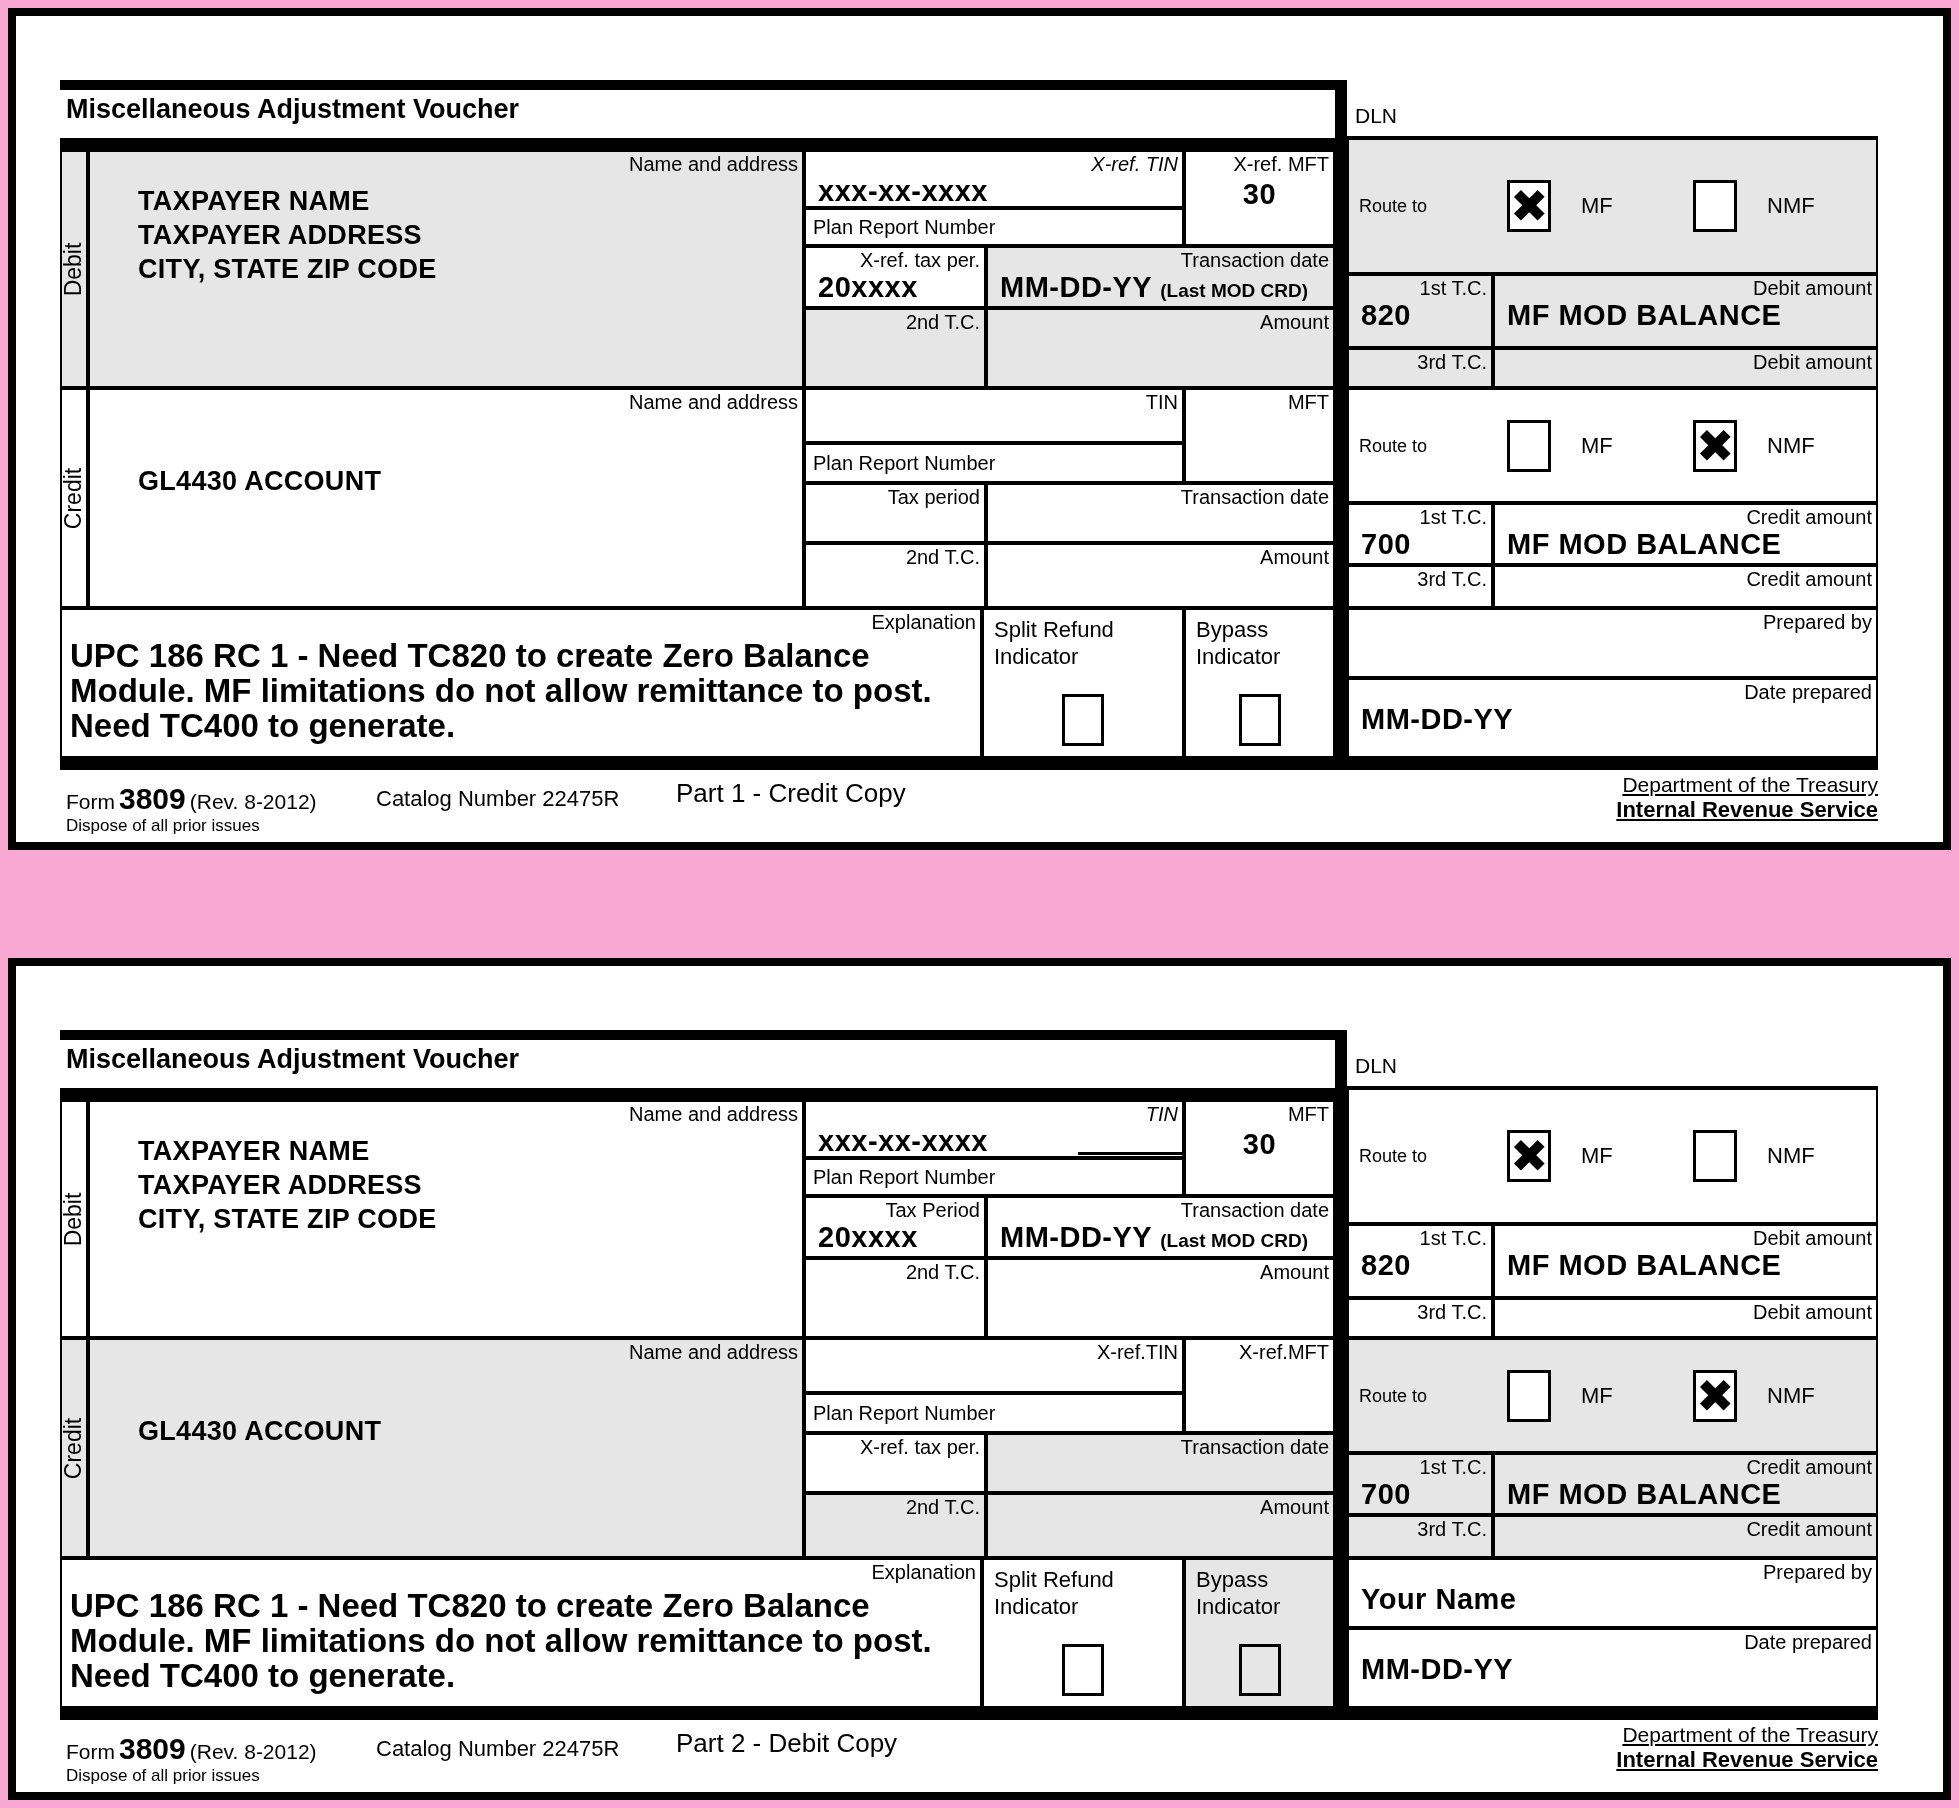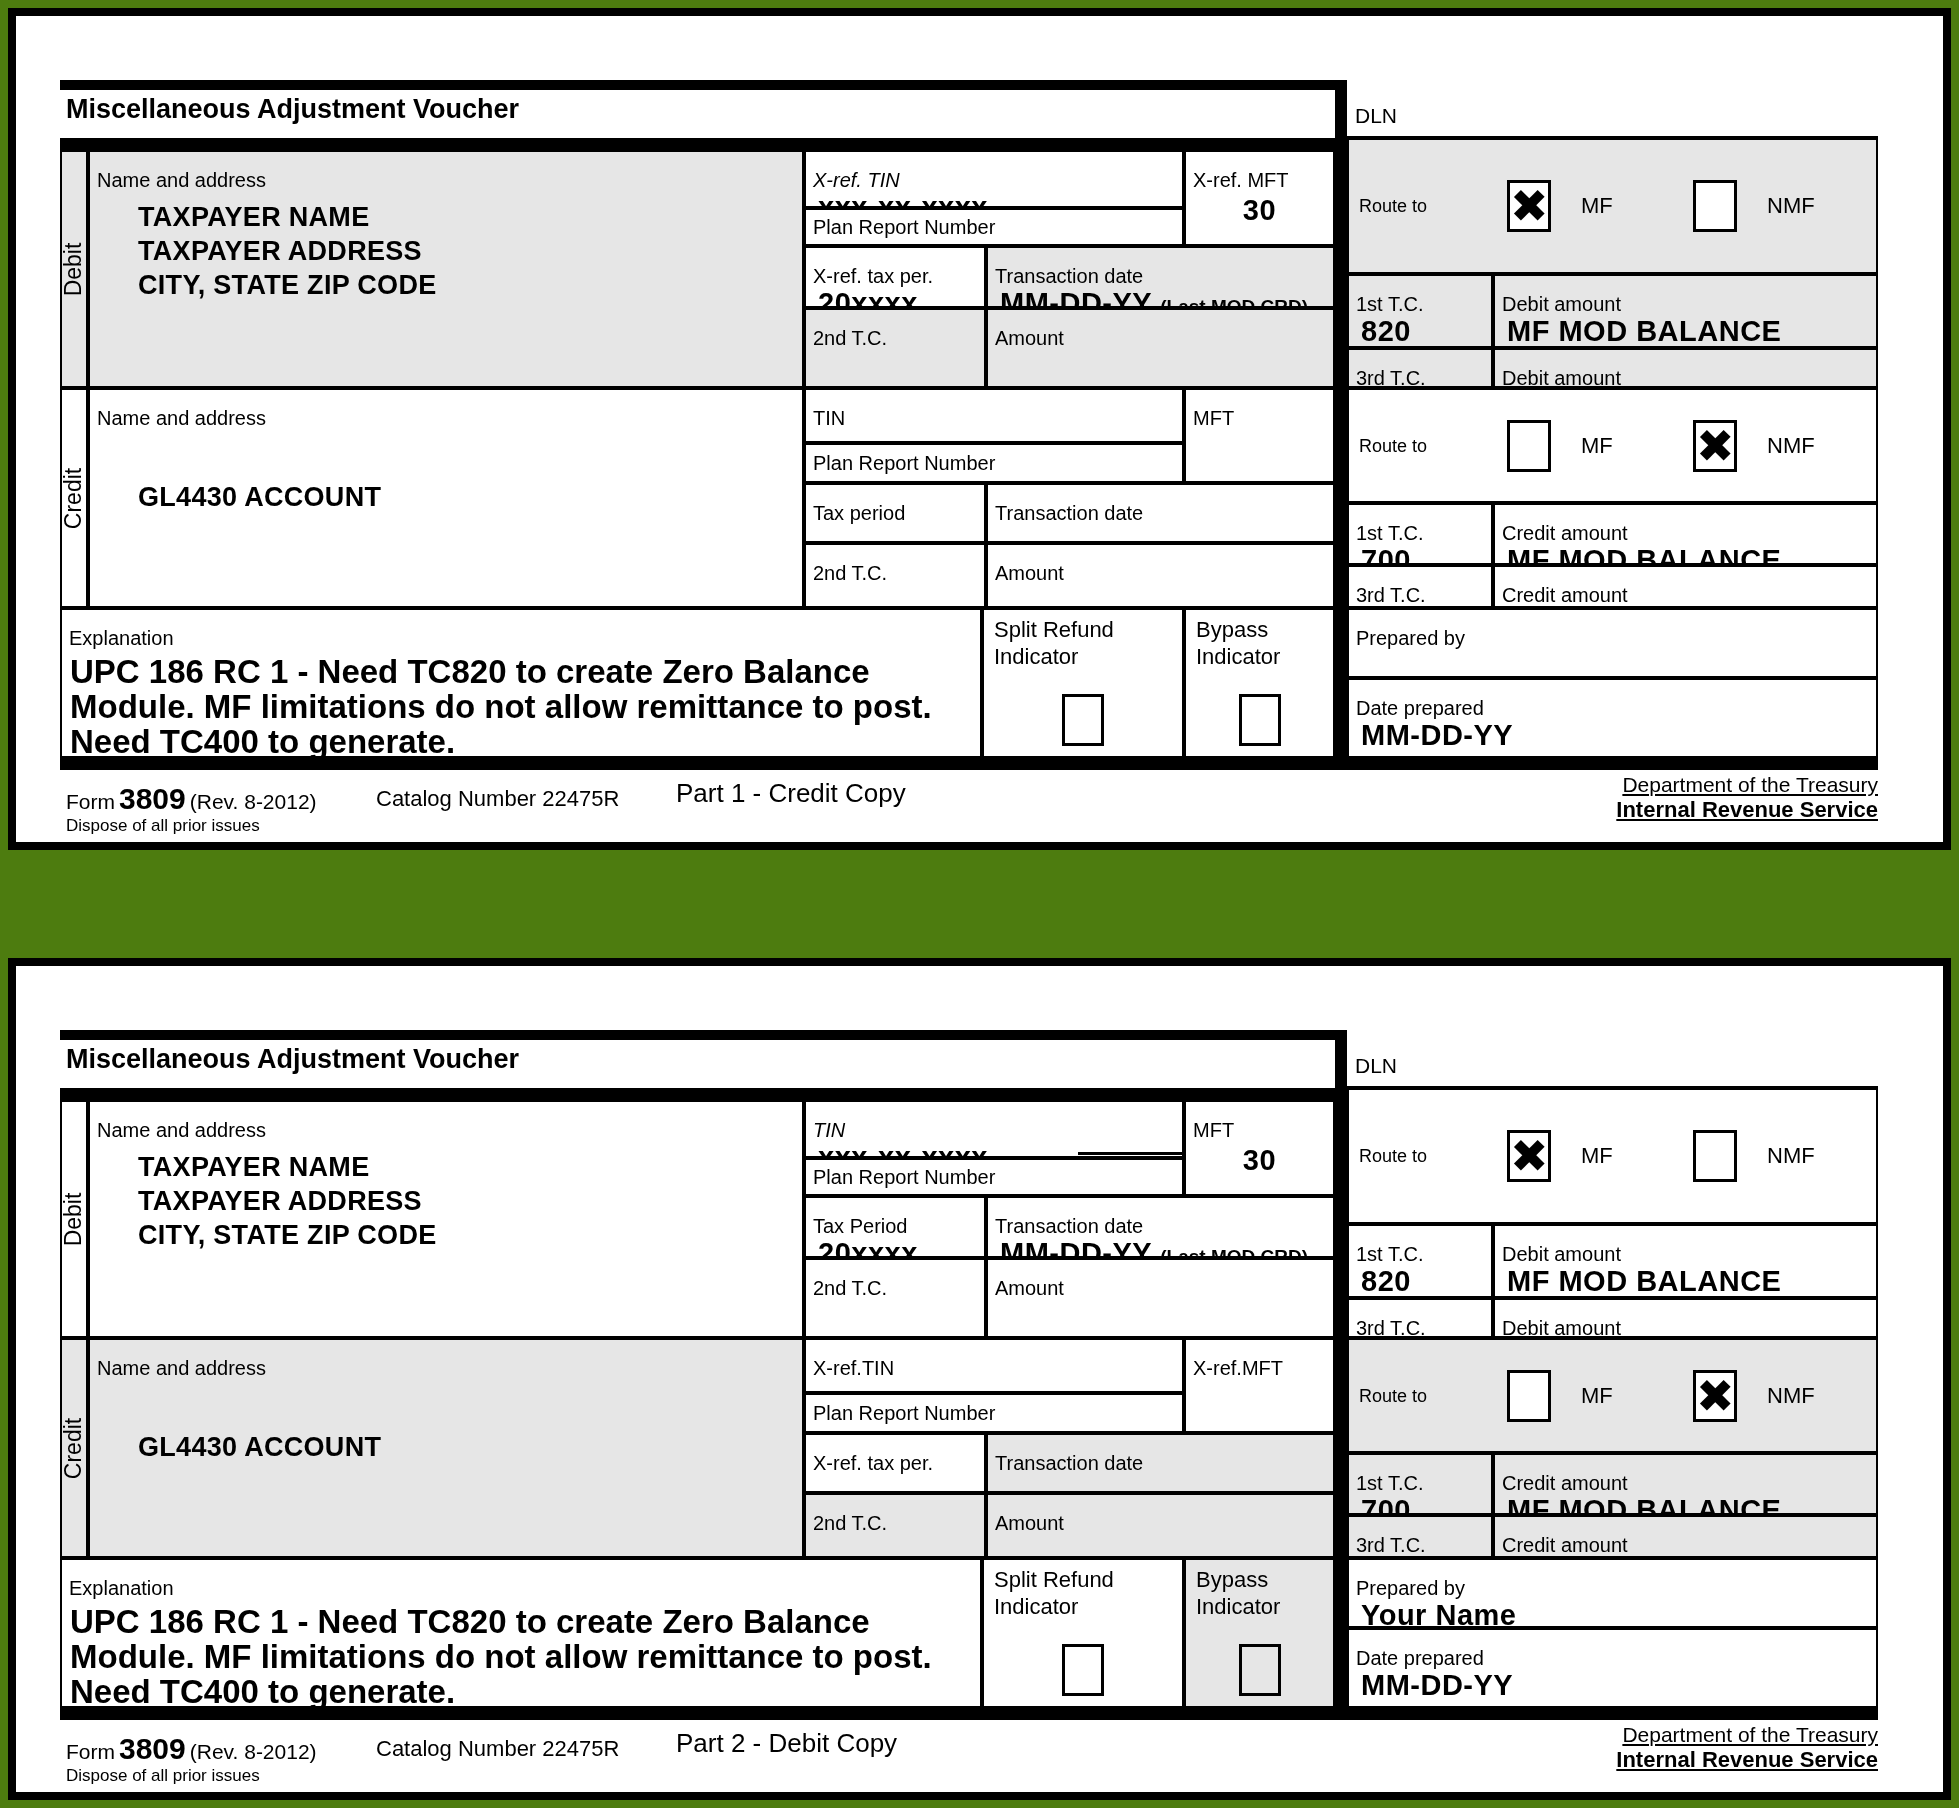--- a/index.html
+++ b/index.html
@@ -1,16 +1,16 @@
 <!DOCTYPE html>
 <html><head>
 <meta charset="utf-8">
 <style>
   html,body{margin:0;padding:0;background:#ffffff;}
-  #page{position:relative;width:1959px;height:1808px;background:#4d7c0f;overflow:hidden;
+  #page{position:relative;width:1959px;height:1808px;background:#f9a8d4;overflow:hidden;
         font-family:"Liberation Sans","DejaVu Sans",sans-serif;color:#000;}
   .frame{position:absolute;left:8px;width:1927px;height:826px;border:8px solid #000;background:#fff;}
   .f1{top:8px;}
   .f2{top:958px;}
   .bar{position:absolute;background:#000;}
   .bar-top{left:44px;top:64px;width:1275px;height:10px;}
   .bar-bottom{left:44px;top:122px;width:1275px;height:12px;}
   .bar-end{left:44px;top:742px;width:1818px;height:12px;}
   .vdivider{position:absolute;left:1319px;top:64px;width:12px;height:690px;background:#000;}
   .title{position:absolute;left:50px;top:78px;font-size:27px;font-weight:bold;}
@@ -53,21 +53,21 @@
   .amt3-c{left:1477px;top:549px;width:385px;height:43px;}
 
   
   .expl{left:44px;top:592px;width:922px;height:150px;}
   .split{left:966px;top:592px;width:202px;height:150px;}
   .bypass{left:1168px;top:592px;width:151px;height:150px;}
   .prep{left:1331px;top:592px;width:531px;height:70px;}
   .datep{left:1331px;top:662px;width:531px;height:80px;}
 
   
-  .lab{display:block;font-size:20px;line-height:24px;padding:16px 4px 0 7px;}
+  .lab{display:block;font-size:20px;line-height:24px;padding:0 4px 0 7px;text-align:right;}
   .lab.i{font-style:italic;}
   .val{display:block;font-size:29px;font-weight:bold;line-height:31px;padding-left:12px;letter-spacing:0.5px;}
   .val.center{text-align:center;padding-left:0;margin-top:3px;}
   .vcenter{display:flex;align-items:center;}
   .vcenter .lab{padding-top:0;}
   .name-block{margin:8px 0 0 48px;font-size:27px;font-weight:bold;line-height:34px;letter-spacing:0.3px;}
   .name-block.single{margin-top:50px;}
   .trans-line{white-space:nowrap;}
   .trans-note{font-size:19px;font-weight:bold;letter-spacing:0;}
   .side-cell{display:flex;align-items:center;justify-content:center;}

